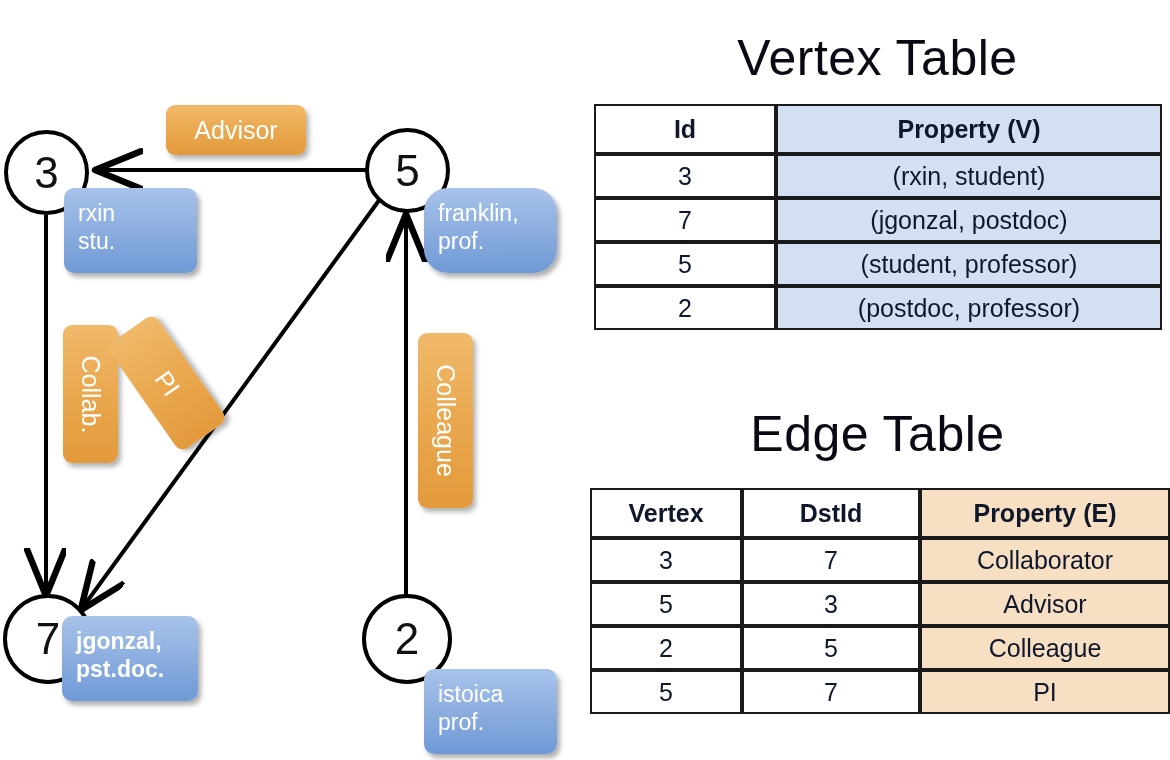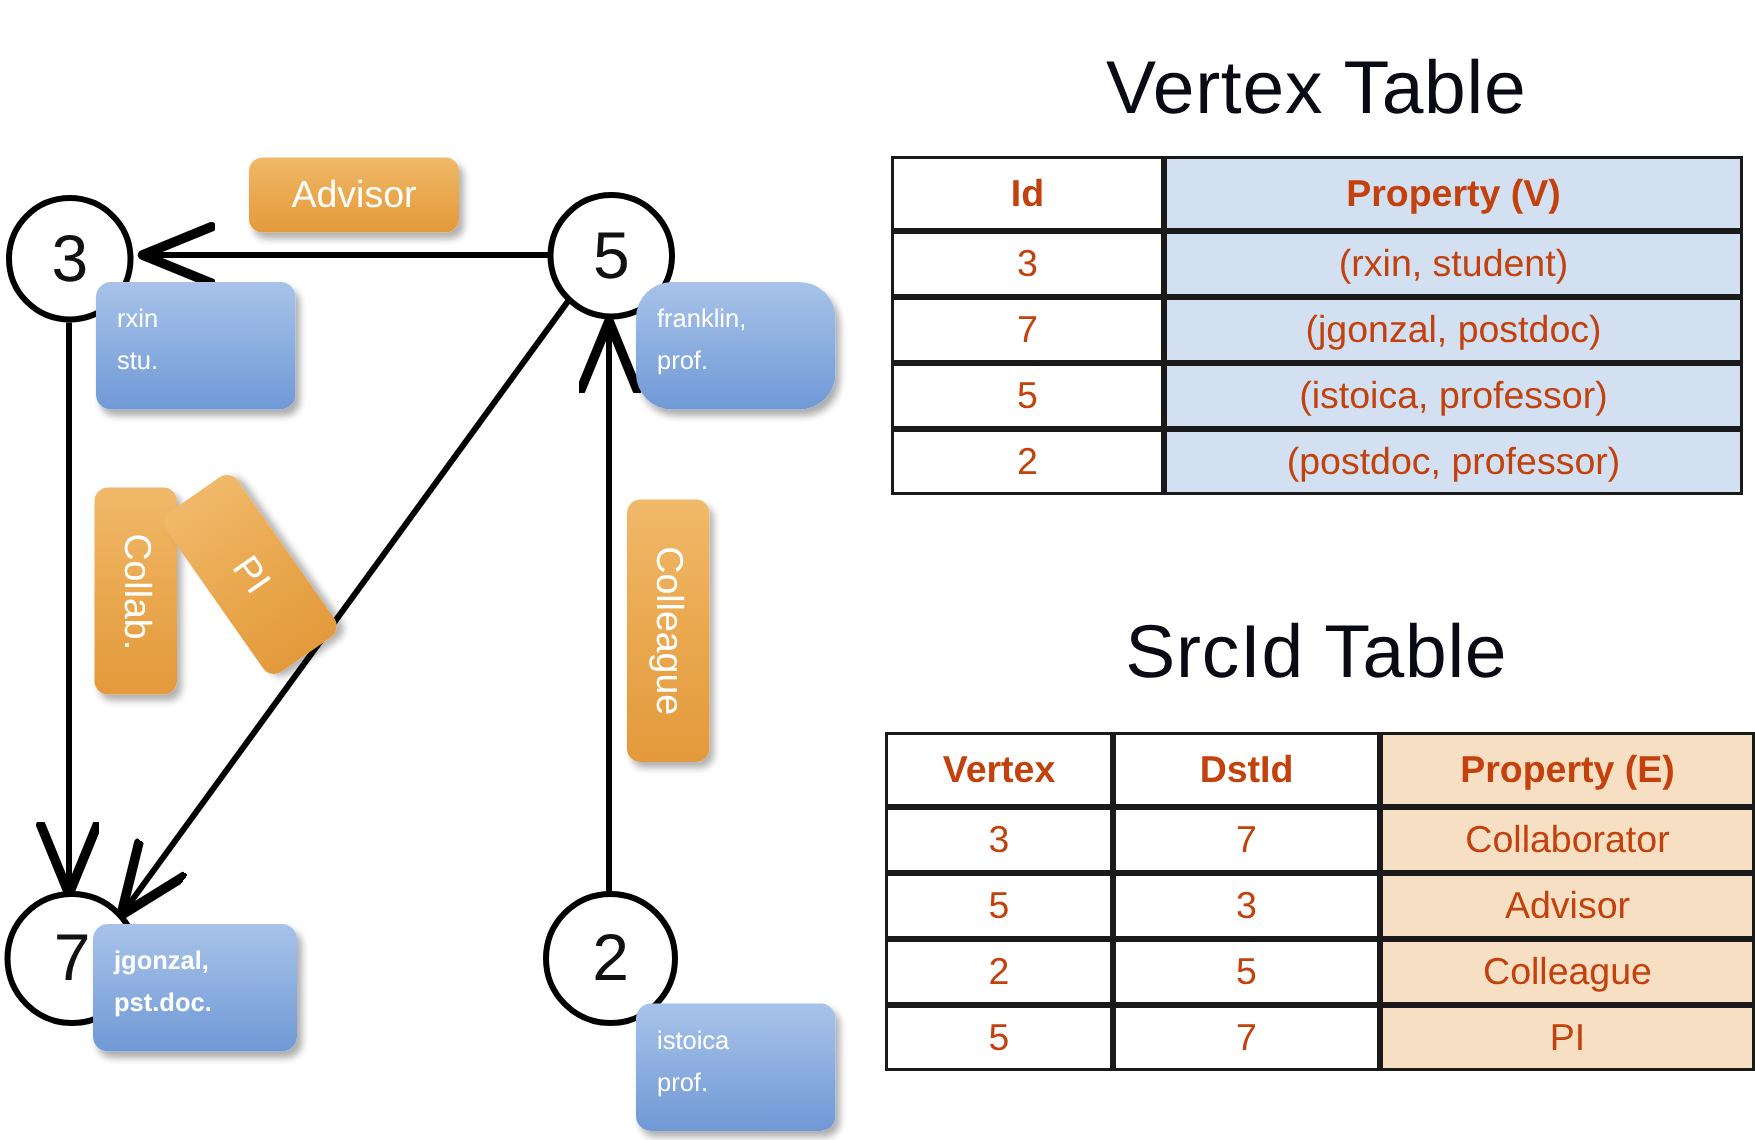--- a/index.html
+++ b/index.html
@@ -46,21 +46,21 @@
 
   
   .prop-box {
     position: absolute;
     border-radius: 10px;
     background: linear-gradient(to bottom, #a8c3ea 0%, #8fb0e0 45%, #6f99d6 100%);
     box-shadow: 3px 4px 5px rgba(0,0,0,0.32);
     color: #ffffff;
     font-family: "Liberation Sans", sans-serif;
     font-weight: 300;
-    font-size: 17px;
+    font-size: 23px;
     line-height: 28px;
     padding: 11px 18px 0 14px;
     z-index: 6;
   }
   .prop-box span { display: block; }
 
   
   .lbl-box {
     position: absolute;
     border-radius: 9px;
@@ -82,21 +82,21 @@
   .tbl {
     position: absolute;
     border-collapse: separate;
     border-spacing: 0;
     font-family: "Liberation Sans", sans-serif;
   }
   .tbl td, .tbl th {
     border: 2px solid #1a1a1a;
     text-align: center;
     font-weight: 300;
-    color: #c2410c;
+    color: #0f172a;
     padding: 0;
     height: 44px;
     font-size: 25px;
   }
   .tbl th { font-weight: bold; font-size: 25px; height: 50px; }
   .cell-id { background: #ffffff; }
   .cell-vprop { background: #d3e0f2; }
   .cell-eprop { background: #f7dfc4; margin-top: 40px; }
 
   #vertex-table { left: 594px; top: 104px; }
@@ -107,21 +107,21 @@
   #edge-table .col-src  { width: 152px; }
   #edge-table .col-dst  { width: 178px; }
   #edge-table .col-prop { width: 250px; }
 </style>
 </head>
 <body>
 
 <div id="root">
 
   <div class="title" id="title-vertex">Vertex Table</div>
-  <div class="title" id="title-edge">SrcId Table</div>
+  <div class="title" id="title-edge">Edge Table</div>
 
   <svg id="graph-svg" viewBox="0 0 585 760">
     <defs>
       <marker id="ah" markerWidth="14" markerHeight="14" refX="11" refY="5" orient="auto" markerUnits="strokeWidth">
         <path d="M0.5,0.3 L12,5 L0.5,9.7" fill="none" stroke="#000" stroke-width="1.6" stroke-linecap="round" stroke-linejoin="round"></path>
       </marker>
     </defs>
 
     <line x1="366" y1="170" x2="99" y2="170" stroke="#000" stroke-width="4" marker-end="url(#ah)"></line>
 
@@ -184,21 +184,21 @@
       <tr>
         <td class="cell-id">3</td>
         <td class="cell-vprop">(rxin, student)</td>
       </tr>
       <tr>
         <td class="cell-id">7</td>
         <td class="cell-vprop">(jgonzal, postdoc)</td>
       </tr>
       <tr>
         <td class="cell-id">5</td>
-        <td class="cell-vprop">(istoica, professor)</td>
+        <td class="cell-vprop">(student, professor)</td>
       </tr>
       <tr>
         <td class="cell-id">2</td>
         <td class="cell-vprop">(postdoc, professor)</td>
       </tr>
     </tbody>
   </table>
 
   <table class="tbl" id="edge-table">
     <thead>

